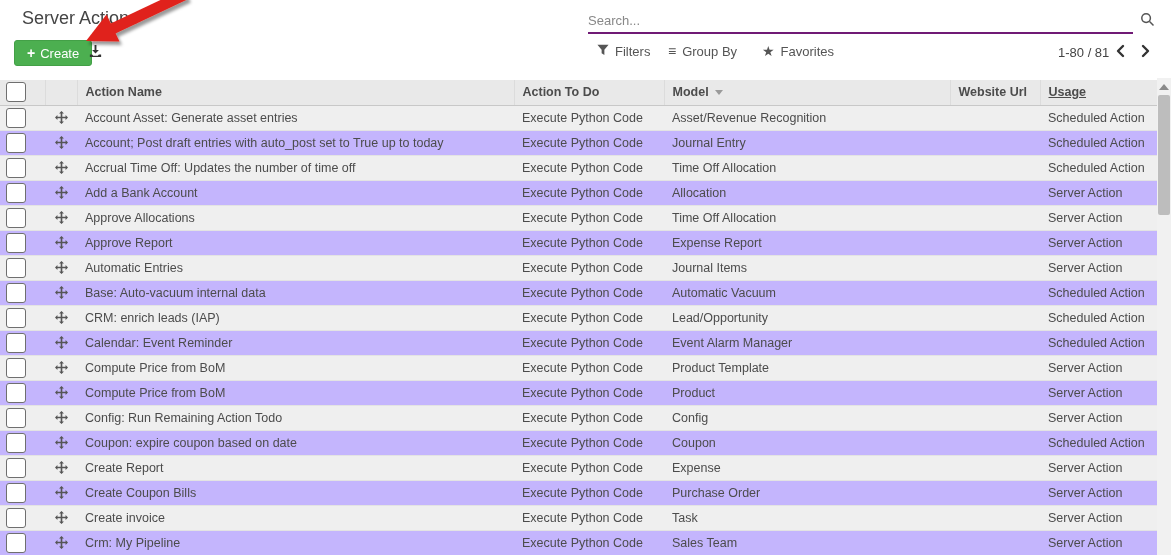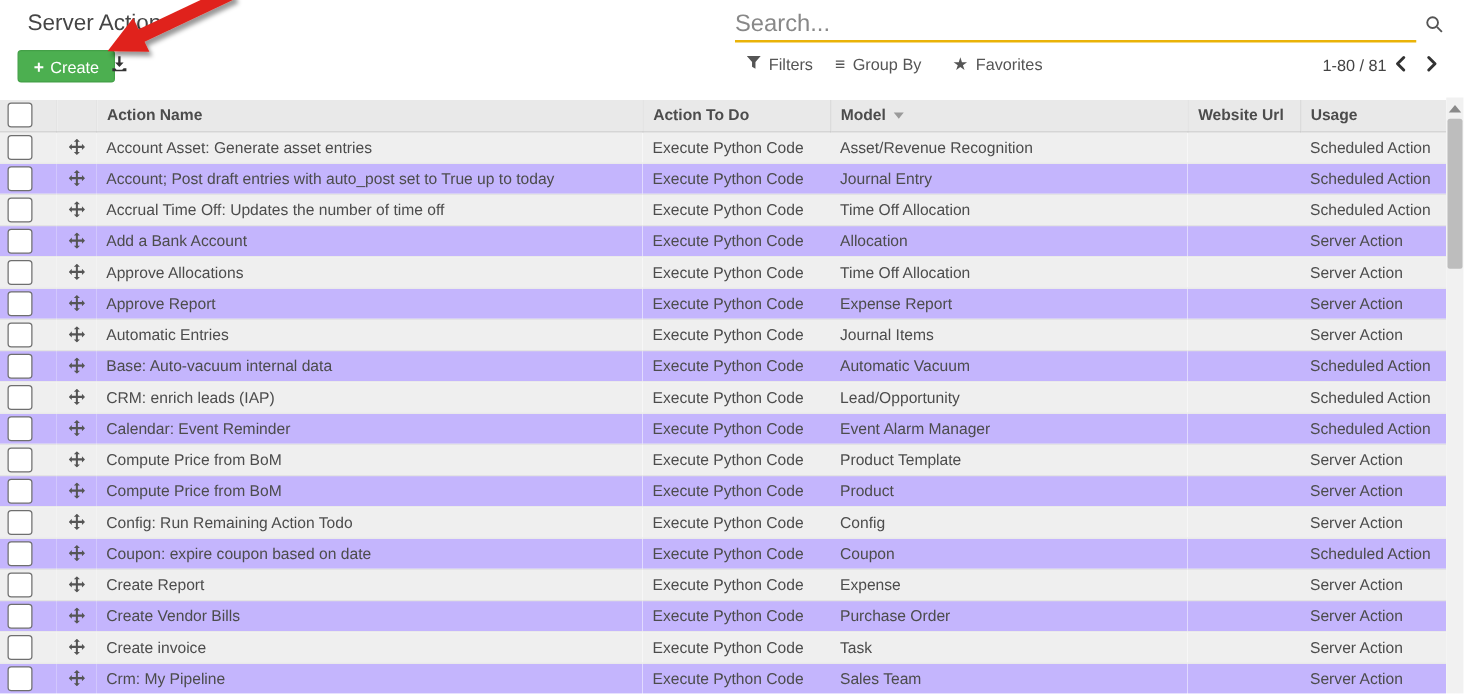--- a/index.html
+++ b/index.html
@@ -18,22 +18,22 @@
     color:#fff; font-size:13px; display:flex; align-items:center; gap:5px; cursor:pointer;
     font-family:"Liberation Sans", sans-serif;
   }
   .btn-create .plus { font-size:14px; font-weight:700; line-height:1; }
   .icon-btn { position:absolute; background:none; border:none; cursor:pointer; padding:0; }
   .export-btn { left:88px; top:44px; }
   .annotation-arrow { position:absolute; left:75px; top:0; overflow:visible; pointer-events:none; z-index:20; }
   
   .search-wrap { position:absolute; left:588px; top:8px; width:545px; height:26px; }
   .search-input {
-    width:100%; height:100%; border:none; outline:none; font-size:19px; color:#333;
-    border-bottom:2px solid #eab308; background:transparent; font-family:"Liberation Sans", sans-serif;
+    width:100%; height:100%; border:none; outline:none; font-size:13px; color:#333;
+    border-bottom:2px solid #701a75; background:transparent; font-family:"Liberation Sans", sans-serif;
   }
   .search-input::placeholder { color:#888; }
   .search-btn { left:1140px; top:12px; }
   
   .ctrl { position:absolute; top:44px; height:18px; display:flex; align-items:flex-start; gap:6px;
           background:none; border:none; color:#555; font-size:13px; cursor:pointer;
           font-family:"Liberation Sans", sans-serif; }
   .ctrl-filters { left:597px; }
   .ctrl-groupby { left:668px; }
   .ctrl-favorites { left:762px; }
@@ -47,21 +47,21 @@
     border-collapse:collapse; table-layout:fixed; font-size:12.5px;
   }
   .list-table th, .list-table td {
     height:25px; padding:0 8px; text-align:left; vertical-align:middle;
     white-space:nowrap; overflow:hidden; color:#4c4c4c;
   }
   .list-table thead th {
     background:#e9e9e9; font-weight:700; border-bottom:1px solid #c8c8c8;
     border-right:1px solid #dcdcdc; cursor:pointer;
   }
-  .list-table thead th:last-child { border-right:none; }
+  .list-table thead th:last-child { border-right:none;text-decoration:underline; }
   .list-table tbody tr { border-top:1px solid #e3e3e3;padding-left:36px; }
   .list-table tbody tr.odd  { background:#efefef; }
   .list-table tbody tr.even { background:#c4b5fd; }
   .col-check { width:45px; } .col-drag { width:32px; } .col-name { width:437px; }
   .col-todo { width:150px; } .col-model { width:286px; } .col-url { width:90px; } .col-usage { width:117px; }
   .checkbox {
     width:20px; height:20px; border:1px solid #6f6f6f; border-radius:3px; background:#fff;
     margin-left:6px; cursor:pointer;
   }
   .c-check, .c-drag { padding:0 !important; }
@@ -434,21 +434,21 @@
     <td class="c-check">
       <div class="checkbox"></div>
     </td>
     <td class="c-drag">
       <span class="drag">
         <svg width="13" height="13" viewBox="0 0 16 16" fill="#555">
           <path d="M8 0L11 3H9V7H13V5L16 8L13 11V9H9V13H11L8 16L5 13H7V9H3V11L0 8L3 5V7H7V3H5Z"></path>
         </svg>
       </span>
     </td>
-    <td class="c-name">Create Vendor Bills</td>
+    <td class="c-name">Create Coupon Bills</td>
     <td class="c-todo">Execute Python Code</td>
     <td class="c-model">Purchase Order</td>
     <td class="c-url"></td>
     <td class="c-usage">Server Action</td>
   </tr>
         <tr class="odd">
     <td class="c-check">
       <div class="checkbox"></div>
     </td>
     <td class="c-drag">

